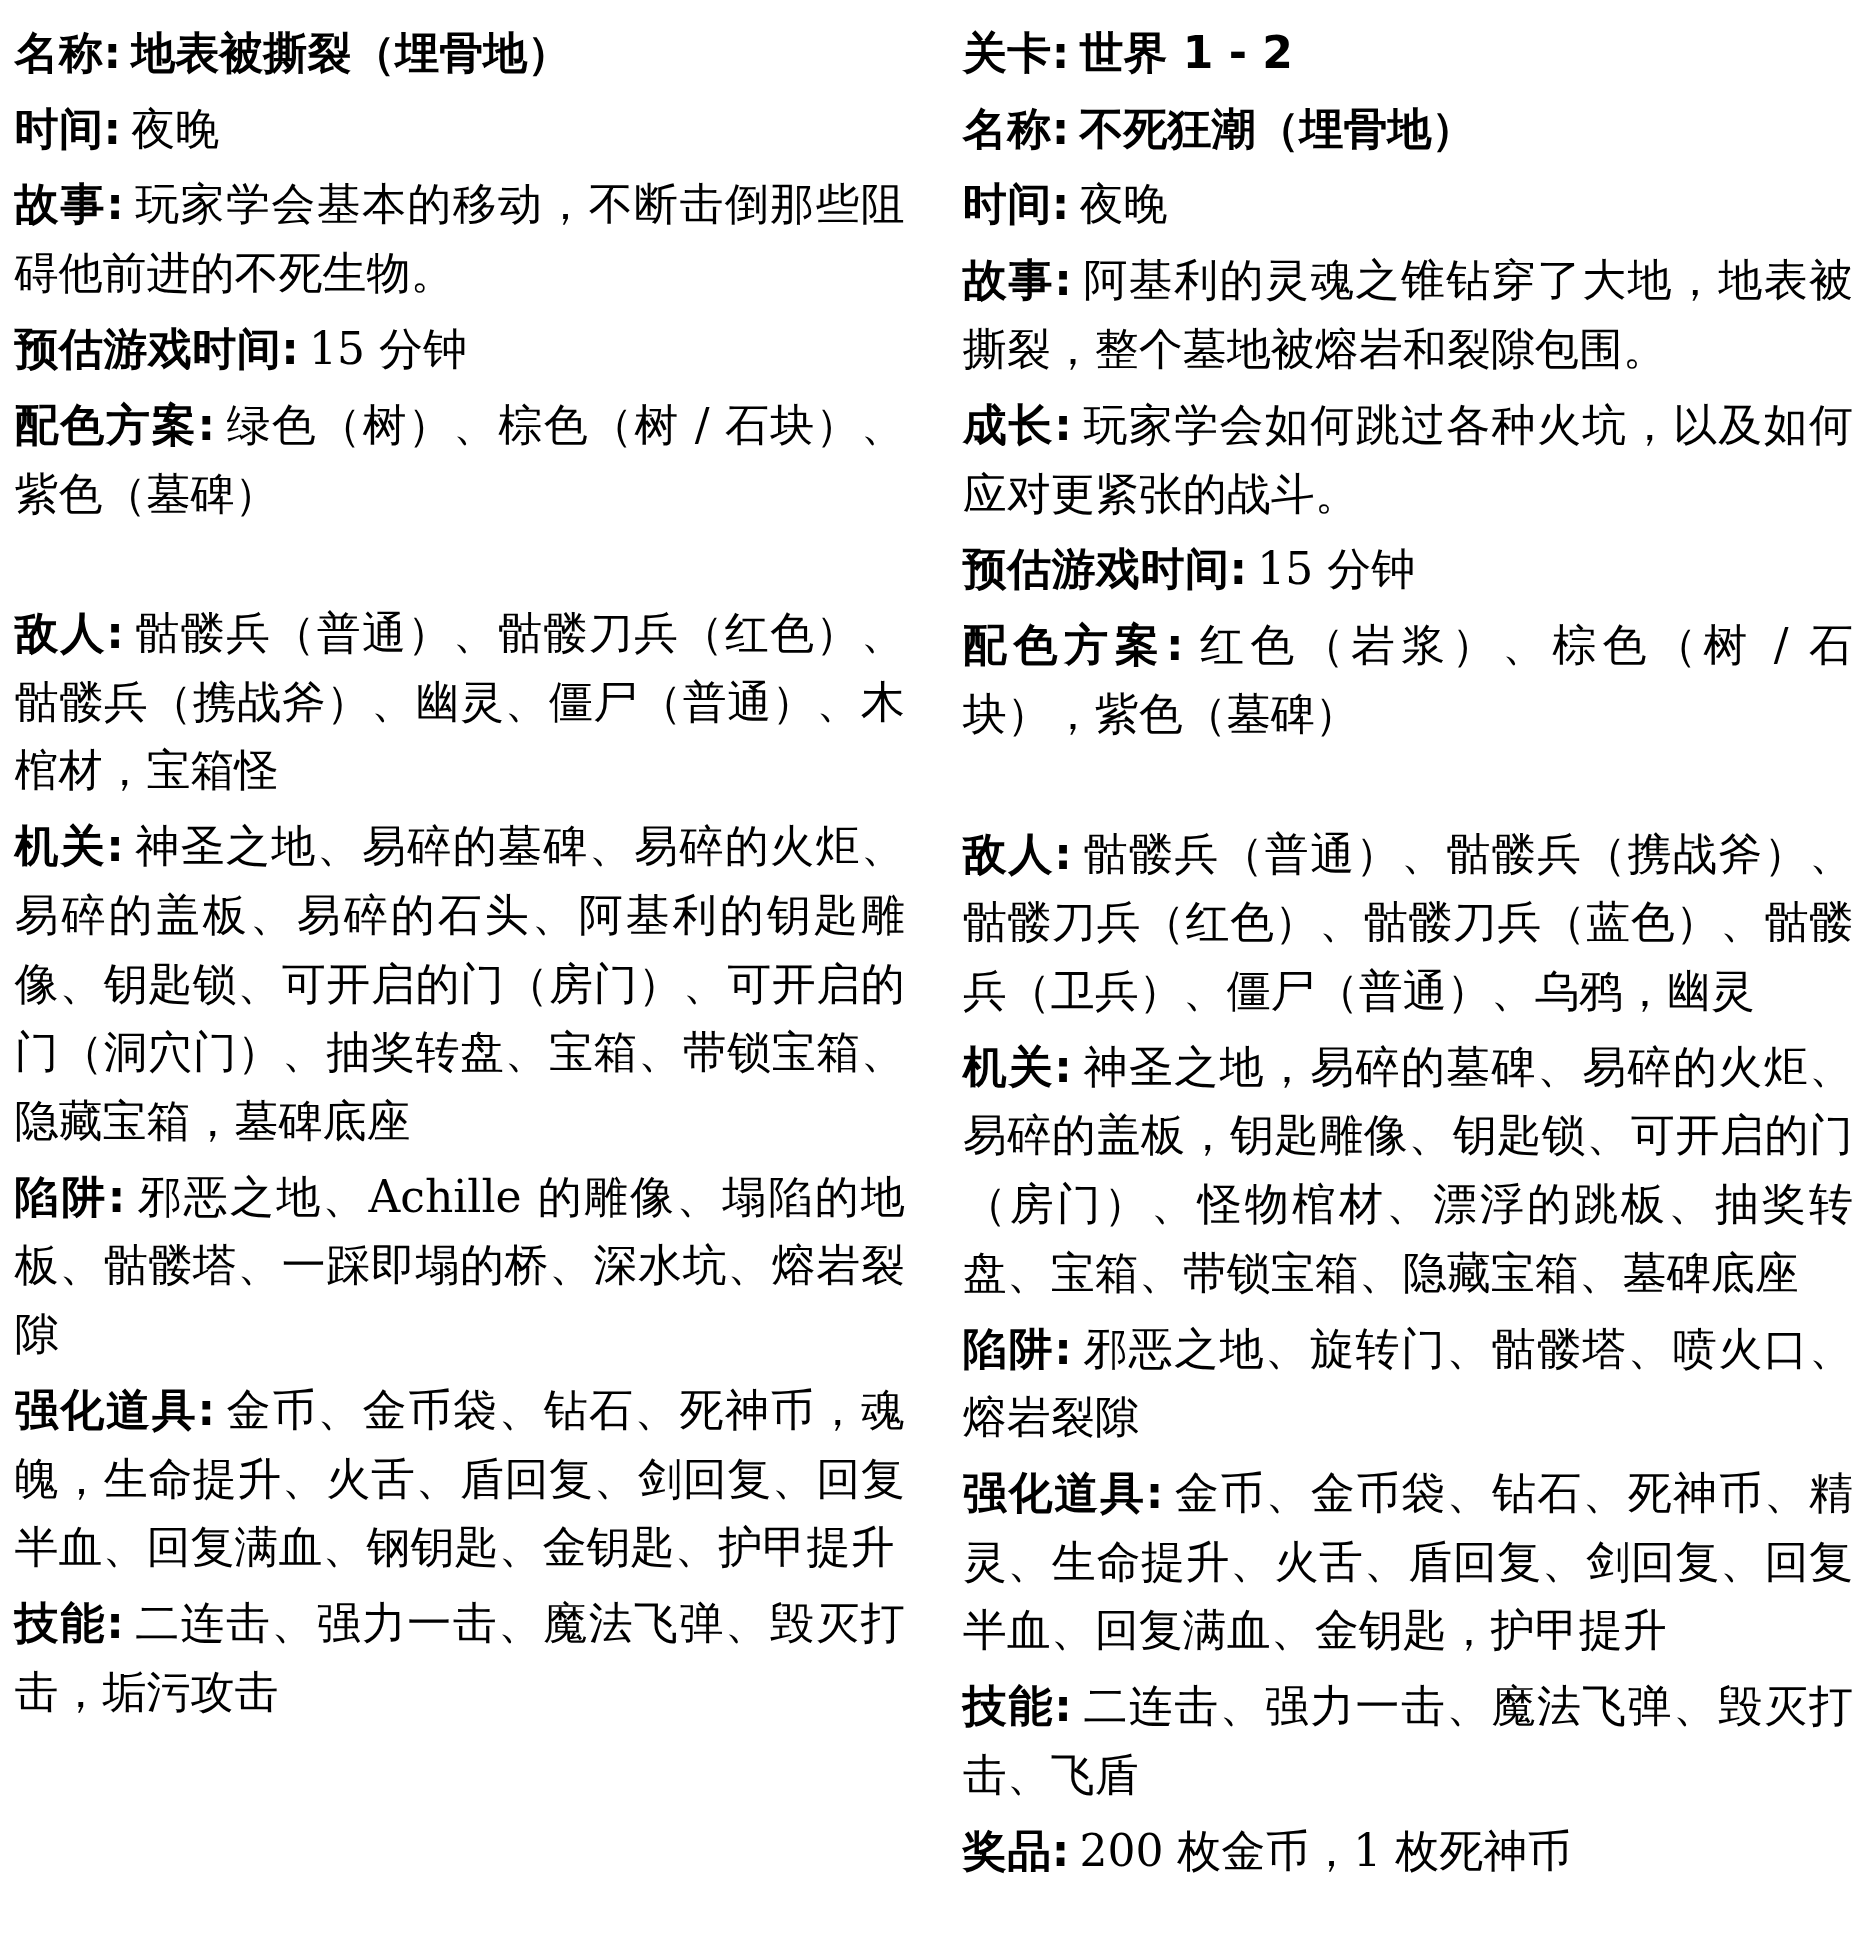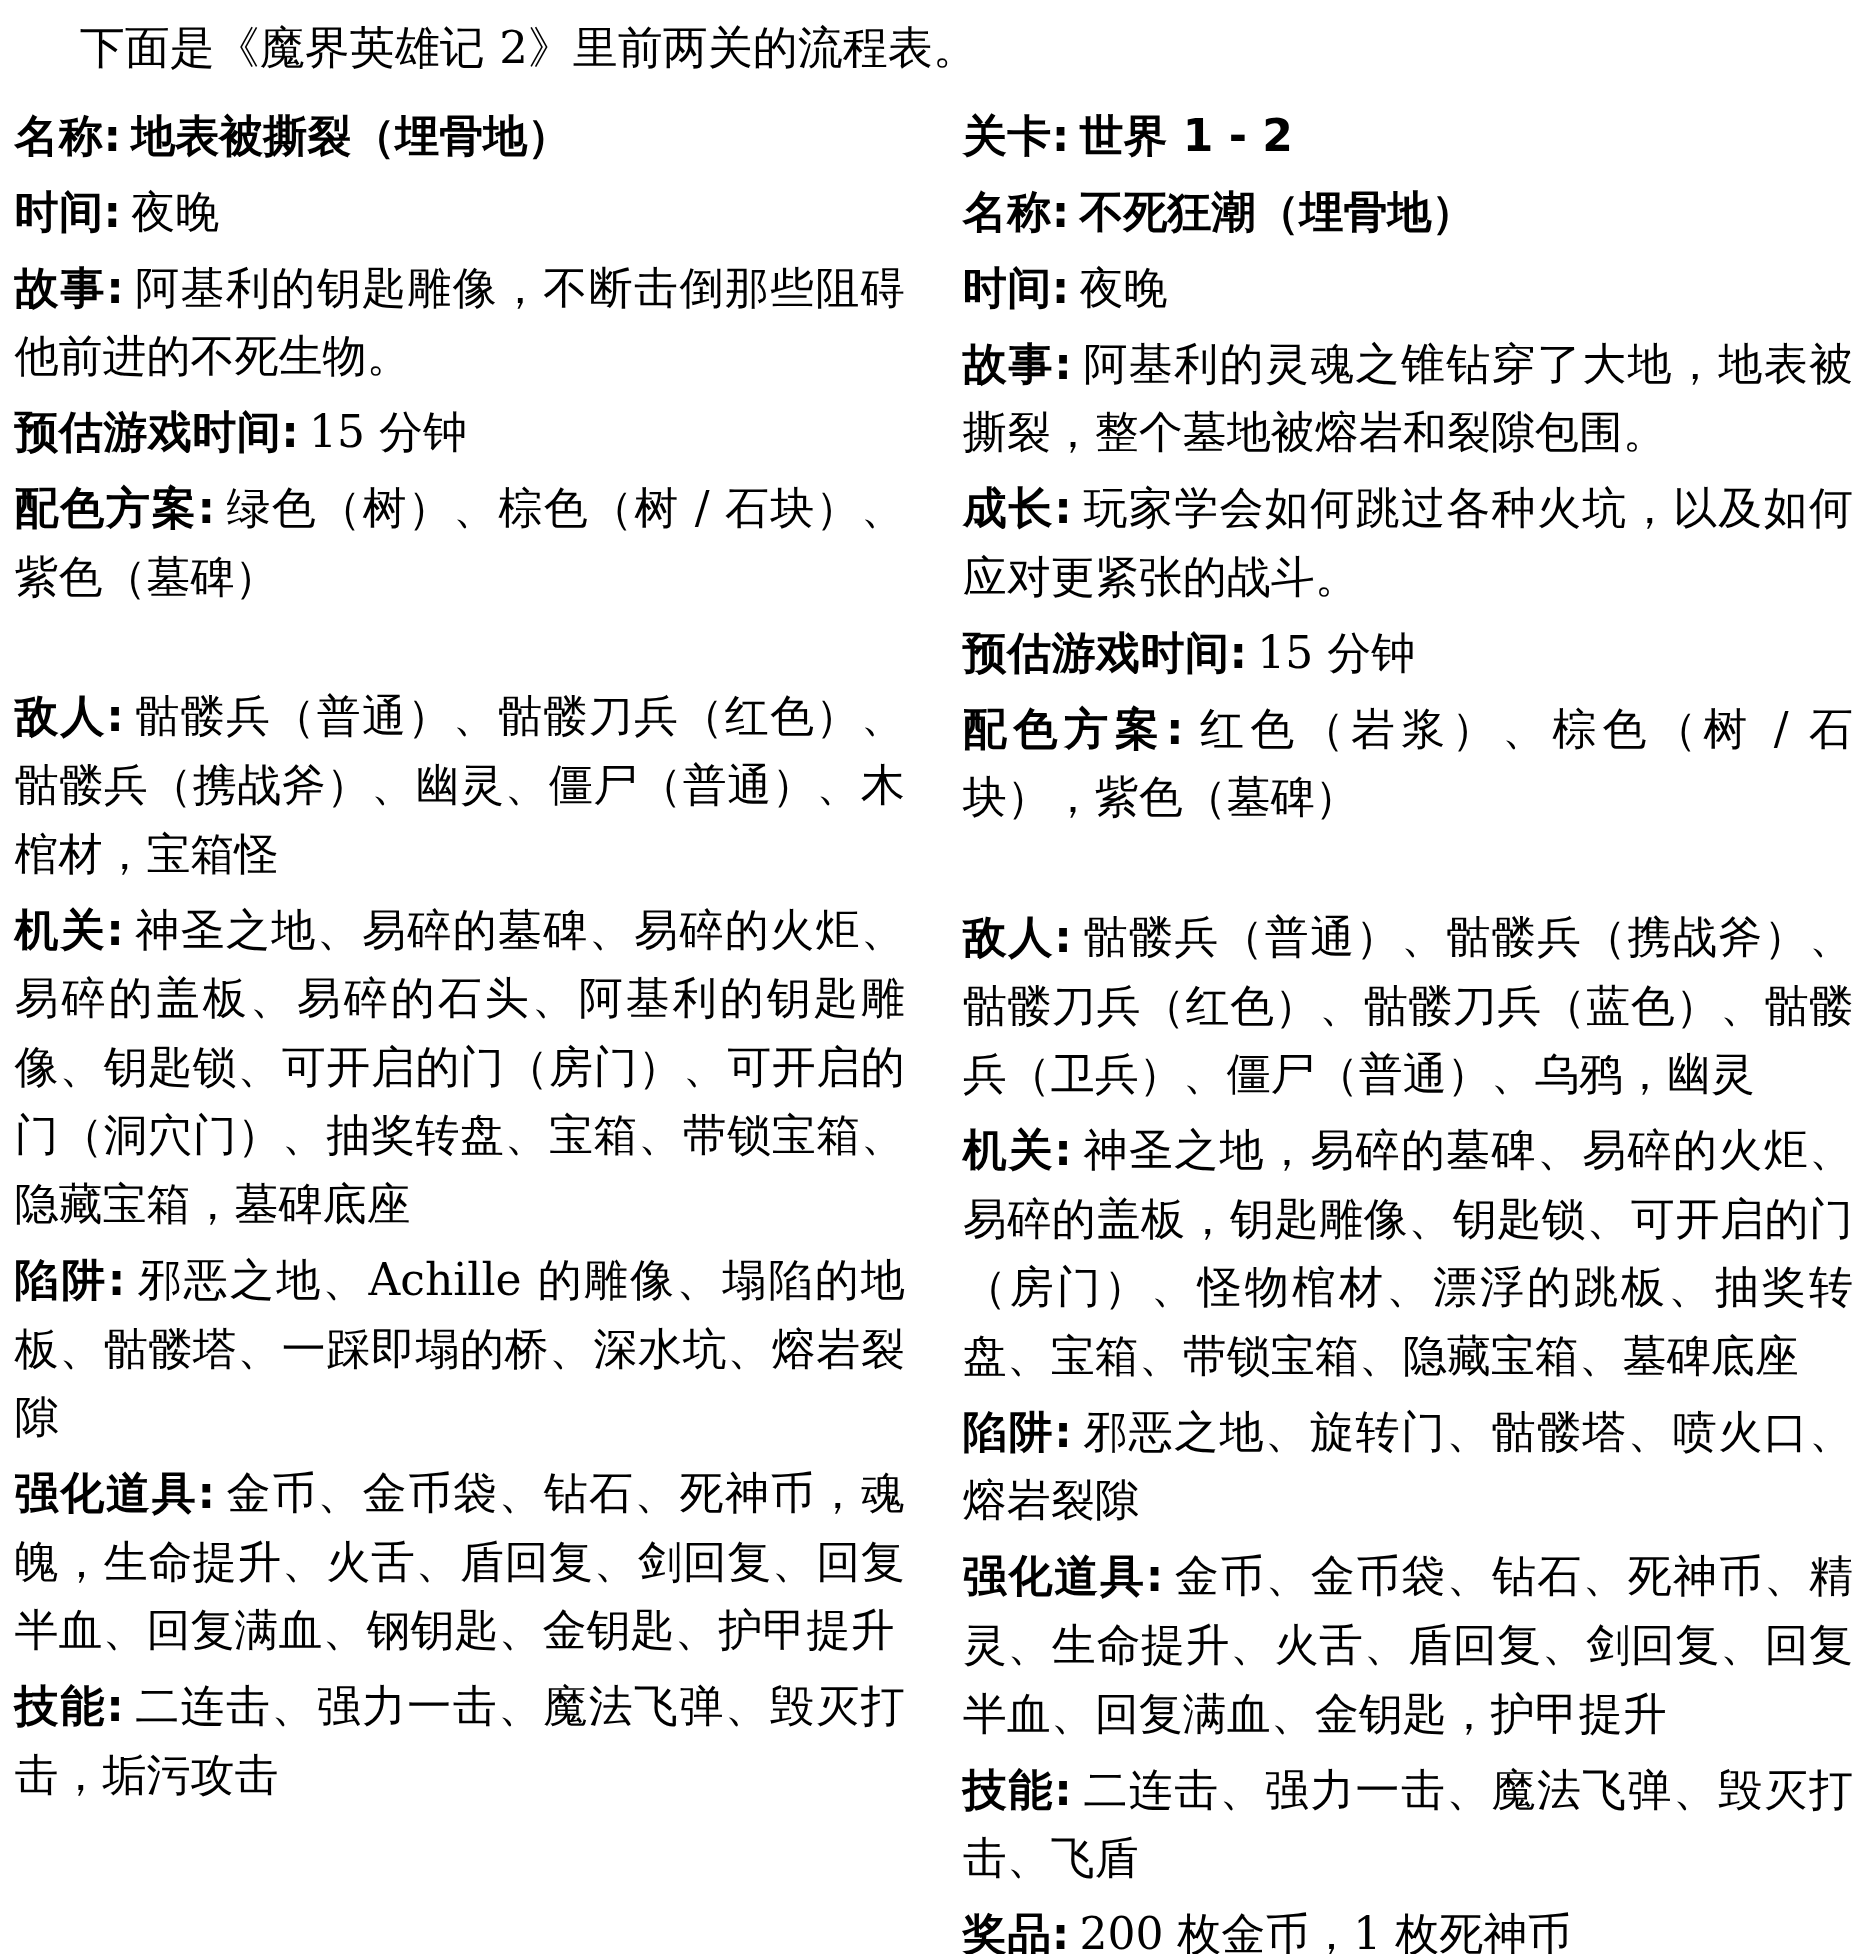--- a/index.html
+++ b/index.html
@@ -34,32 +34,31 @@
     font-family:"DejaVu Sans","Liberation Sans",sans-serif;
     font-weight:700;
   }
   p.field.gap-after{margin-bottom:71px;}
 </style>
 </head>
 <body>
 
 <div class="page">
 
-  <p class="doc-title">下面是《魔界英雄记 2》里前两关的流程表。</p>
 
   <div class="columns">
 
     <div class="col">
 
 
         <p class="field bold-value"><span class="lbl">名称:</span><span class="val">地表被撕裂（埋骨地）</span></p>
 
         <p class="field"><span class="lbl">时间:</span><span class="val">夜晚</span></p>
 
-        <p class="field"><span class="lbl">故事:</span><span class="val">阿基利的钥匙雕像，不断击倒那些阻碍他前进的不死生物。</span></p>
+        <p class="field"><span class="lbl">故事:</span><span class="val">玩家学会基本的移动，不断击倒那些阻碍他前进的不死生物。</span></p>
 
 
         <p class="field"><span class="lbl">预估游戏时间:</span><span class="val">15 分钟</span></p>
 
         <p class="field gap-after"><span class="lbl">配色方案:</span><span class="val">绿色（树）、棕色（树 / 石块）、紫色（墓碑）</span></p>
 
         <p class="field"><span class="lbl">敌人:</span><span class="val">骷髅兵（普通）、骷髅刀兵（红色）、骷髅兵（携战斧）、幽灵、僵尸（普通）、木棺材，宝箱怪</span></p>
 
         <p class="field"><span class="lbl">机关:</span><span class="val">神圣之地、易碎的墓碑、易碎的火炬、易碎的盖板、易碎的石头、阿基利的钥匙雕像、钥匙锁、可开启的门（房门）、可开启的门（洞穴门）、抽奖转盘、宝箱、带锁宝箱、隐藏宝箱，墓碑底座</span></p>
 

